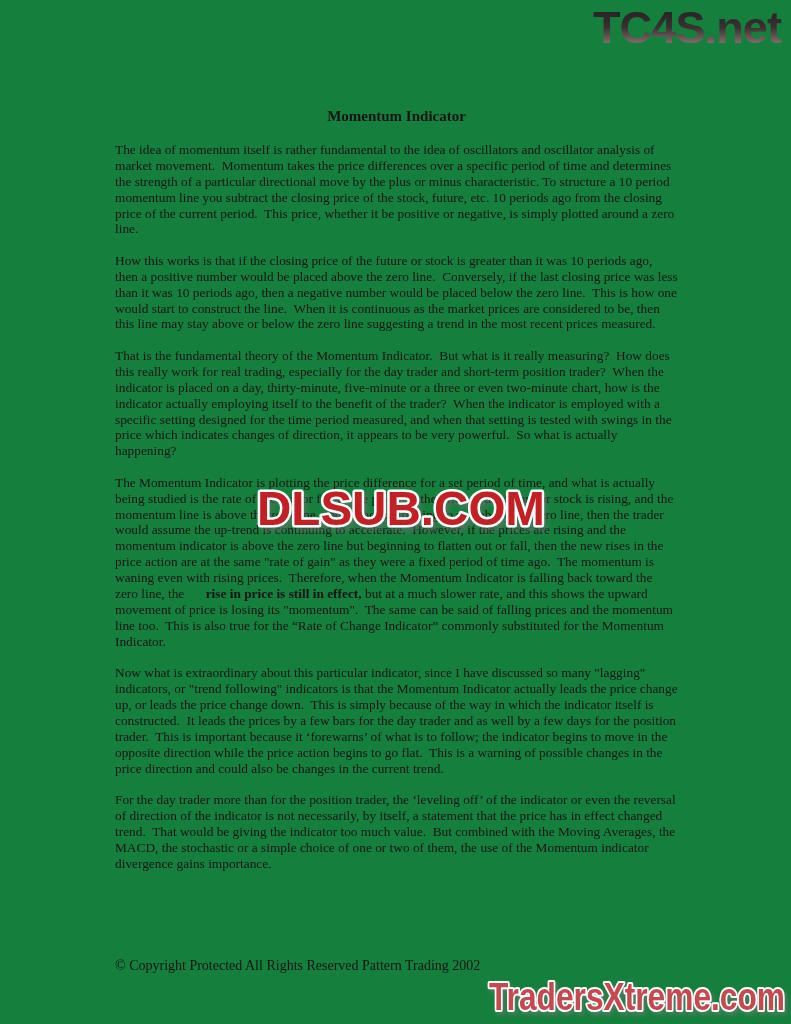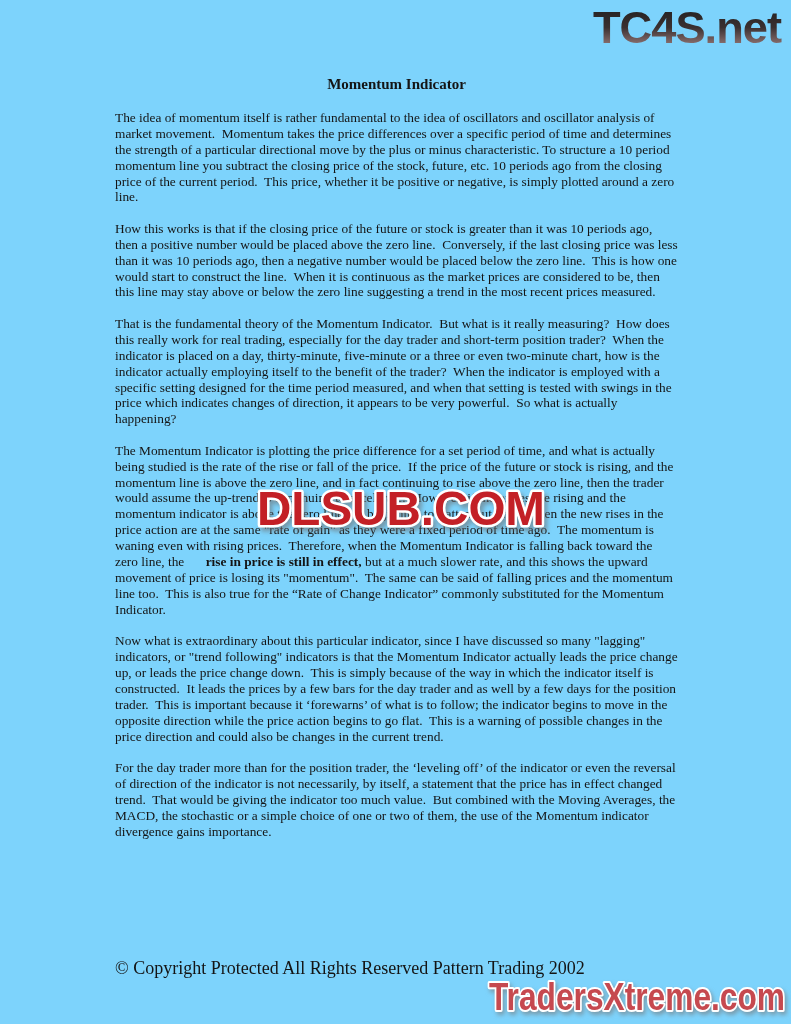--- a/index.html
+++ b/index.html
@@ -1,39 +1,39 @@
 <!DOCTYPE html>
 <html><head>
 <meta charset="utf-8">
 <style>
   html, body { margin: 0; padding: 0; background: #ffffff; }
   .page {
     position: relative;
     width: 791px;
     height: 1024px;
-    background: #7dd3fc;
+    background: #15803d;
     overflow: hidden;
     font-family: "Liberation Serif", serif;
     color: #141414;
   }
 
   
   .header-logo-svg { position: absolute; top: 2px; right: 2px; filter: blur(0.4px); }
   .header-logo-text {
     font-family: "Liberation Sans", sans-serif;
     font-weight: bold;
     font-size: 45px;
     letter-spacing: -1px;
   }
 
   
   .content {
     position: absolute;
     left: 115px;
-    top: 77px;
+    top: 109px;
     width: 563px;
     font-size: 13.35px;
     line-height: 15.9px;
   }
   .title {
     font-size: 15px;
     font-weight: bold;
     text-align: center;
     margin: 0 0 17px 0;
   }
@@ -41,21 +41,21 @@
     margin: 0 0 15.5px 0;
     white-space: pre-wrap;
   }
   .para b { font-weight: bold; margin-left: 18px; }
 
   
   .copyright {
     position: absolute;
     left: 115px;
     top: 958px;
-    font-size: 18px;
+    font-size: 14px;
     text-align: center;
   }
 
   
   .watermark-svg {
     position: absolute;
     left: 249px;
     top: 477px;
     filter: drop-shadow(3px 4px 2px rgba(110,110,110,0.55));
   }

